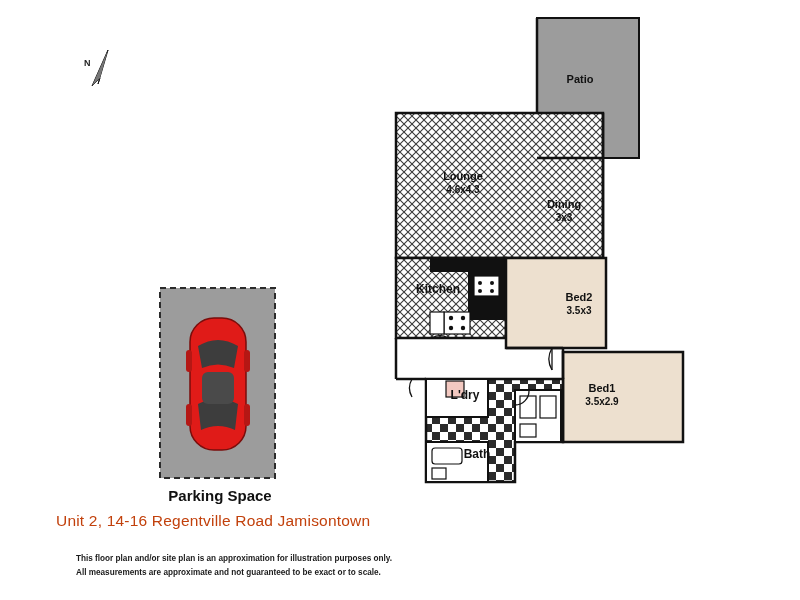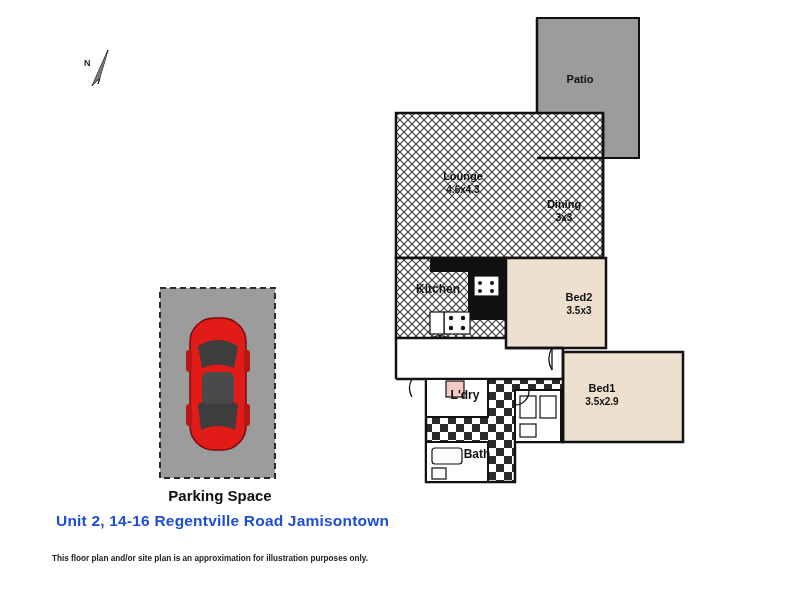--- a/index.html
+++ b/index.html
@@ -29,37 +29,37 @@
     width: 42px;
     height: 42px;
   }
 
   
   .title {
     position: absolute;
     left: 56px;
     top: 512px;
     font-size: 15.5px;
-    font-weight: bold;
-    color: #1d4ed8;
+    font-weight: normal;
+    color: #c2410c;
     letter-spacing: 0.2px;
     white-space: nowrap;
   }
 
   
   .disclaimer {
     position: absolute;
     left: 52px;
     top: 552px;
     font-size: 8.2px;
     color: #1a1a1a;
     line-height: 14px;
     font-weight: bold;
   }
-  .disclaimer div { white-space: nowrap; }
+  .disclaimer div { white-space: nowrap; margin-left: 24px; }
   .parking-label {
     position: absolute;
     left: 130px;
     top: 487px;
     width: 180px;
     text-align: center;
     font-size: 15px;
     font-weight: bold;
     color: #111;
   }
@@ -238,13 +238,14 @@
 <div class="rlabel lbl-bath small">
   <div class="nm">Bath</div>
 </div>
 
 <div class="parking-label">Parking Space</div>
 
 <div class="title">Unit 2, 14-16 Regentville Road Jamisontown</div>
 
 <div class="disclaimer">
   <div>This floor plan and/or site plan is an approximation for illustration purposes only.</div>
+  <div>All measurements are approximate and not guaranteed to be exact or to scale.</div>
 </div>
 
 </body></html>

